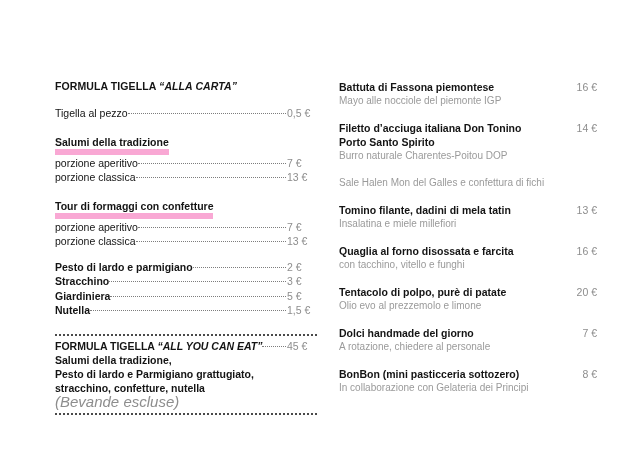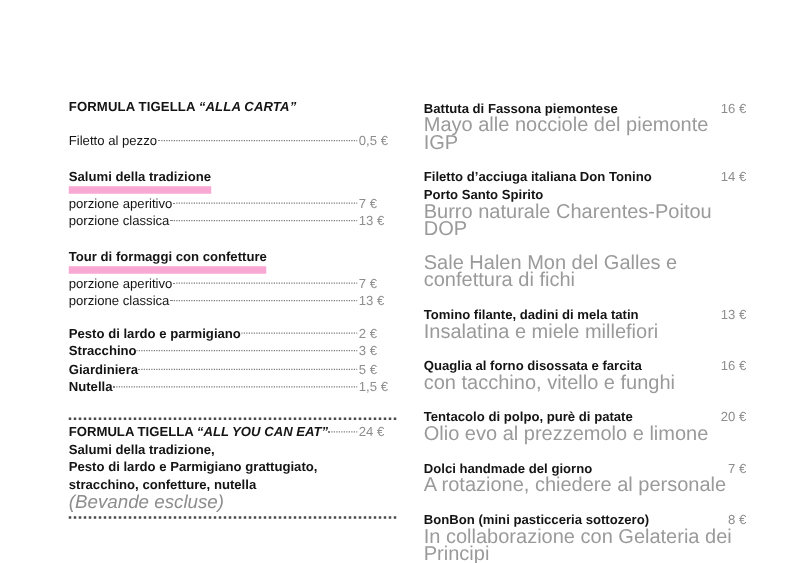--- a/index.html
+++ b/index.html
@@ -133,39 +133,39 @@
   }
   .ritem-price {
     font-size: 10.5px;
     color: #8d8d8d;
     line-height: 14px;
     white-space: nowrap;
     text-align: right;
     padding-left: 6px;
   }
   .ritem-desc {
-    font-size: 16px;
+    font-size: 10px;
     color: #9a9a9a;
     line-height: 14px;
     margin-top: 0px;
   }
 </style>
 </head>
 <body>
 
 <div class="menu-page">
 
   <div class="column column-left">
 
     <div class="section-title">
       <span>FORMULA TIGELLA </span><span class="ital">“ALLA CARTA”</span>
     </div>
 
     <div class="lrow reg">
-      <span class="lname">Filetto al pezzo</span>
+      <span class="lname">Tigella al pezzo</span>
       <span class="ldots"></span>
       <span class="lprice">0,5 €</span>
     </div>
 
     <div class="group-gap"></div>
 
     <div>
       <div class="subhead">Salumi della tradizione</div>
       <div class="lrow reg">
         <span class="lname">porzione aperitivo</span>
@@ -217,21 +217,21 @@
         <span class="lname">Nutella</span>
         <span class="ldots"></span>
         <span class="lprice">1,5 €</span>
       </div>
     </div>
 
     <div class="ayce">
       <div class="lrow bold">
         <span class="lname"><span>FORMULA TIGELLA </span><span class="ital" style="font-style:italic">“ALL YOU CAN EAT”</span></span>
         <span class="ldots"></span>
-        <span class="lprice">24 €</span>
+        <span class="lprice">45 €</span>
       </div>
       <div class="ayce-body">
         <div>Salumi della tradizione,</div>
         <div>Pesto di lardo e Parmigiano grattugiato,</div>
         <div>stracchino, confetture, nutella</div>
         <div class="ayce-note">(Bevande escluse)</div>
       </div>
     </div>
 
   </div>

